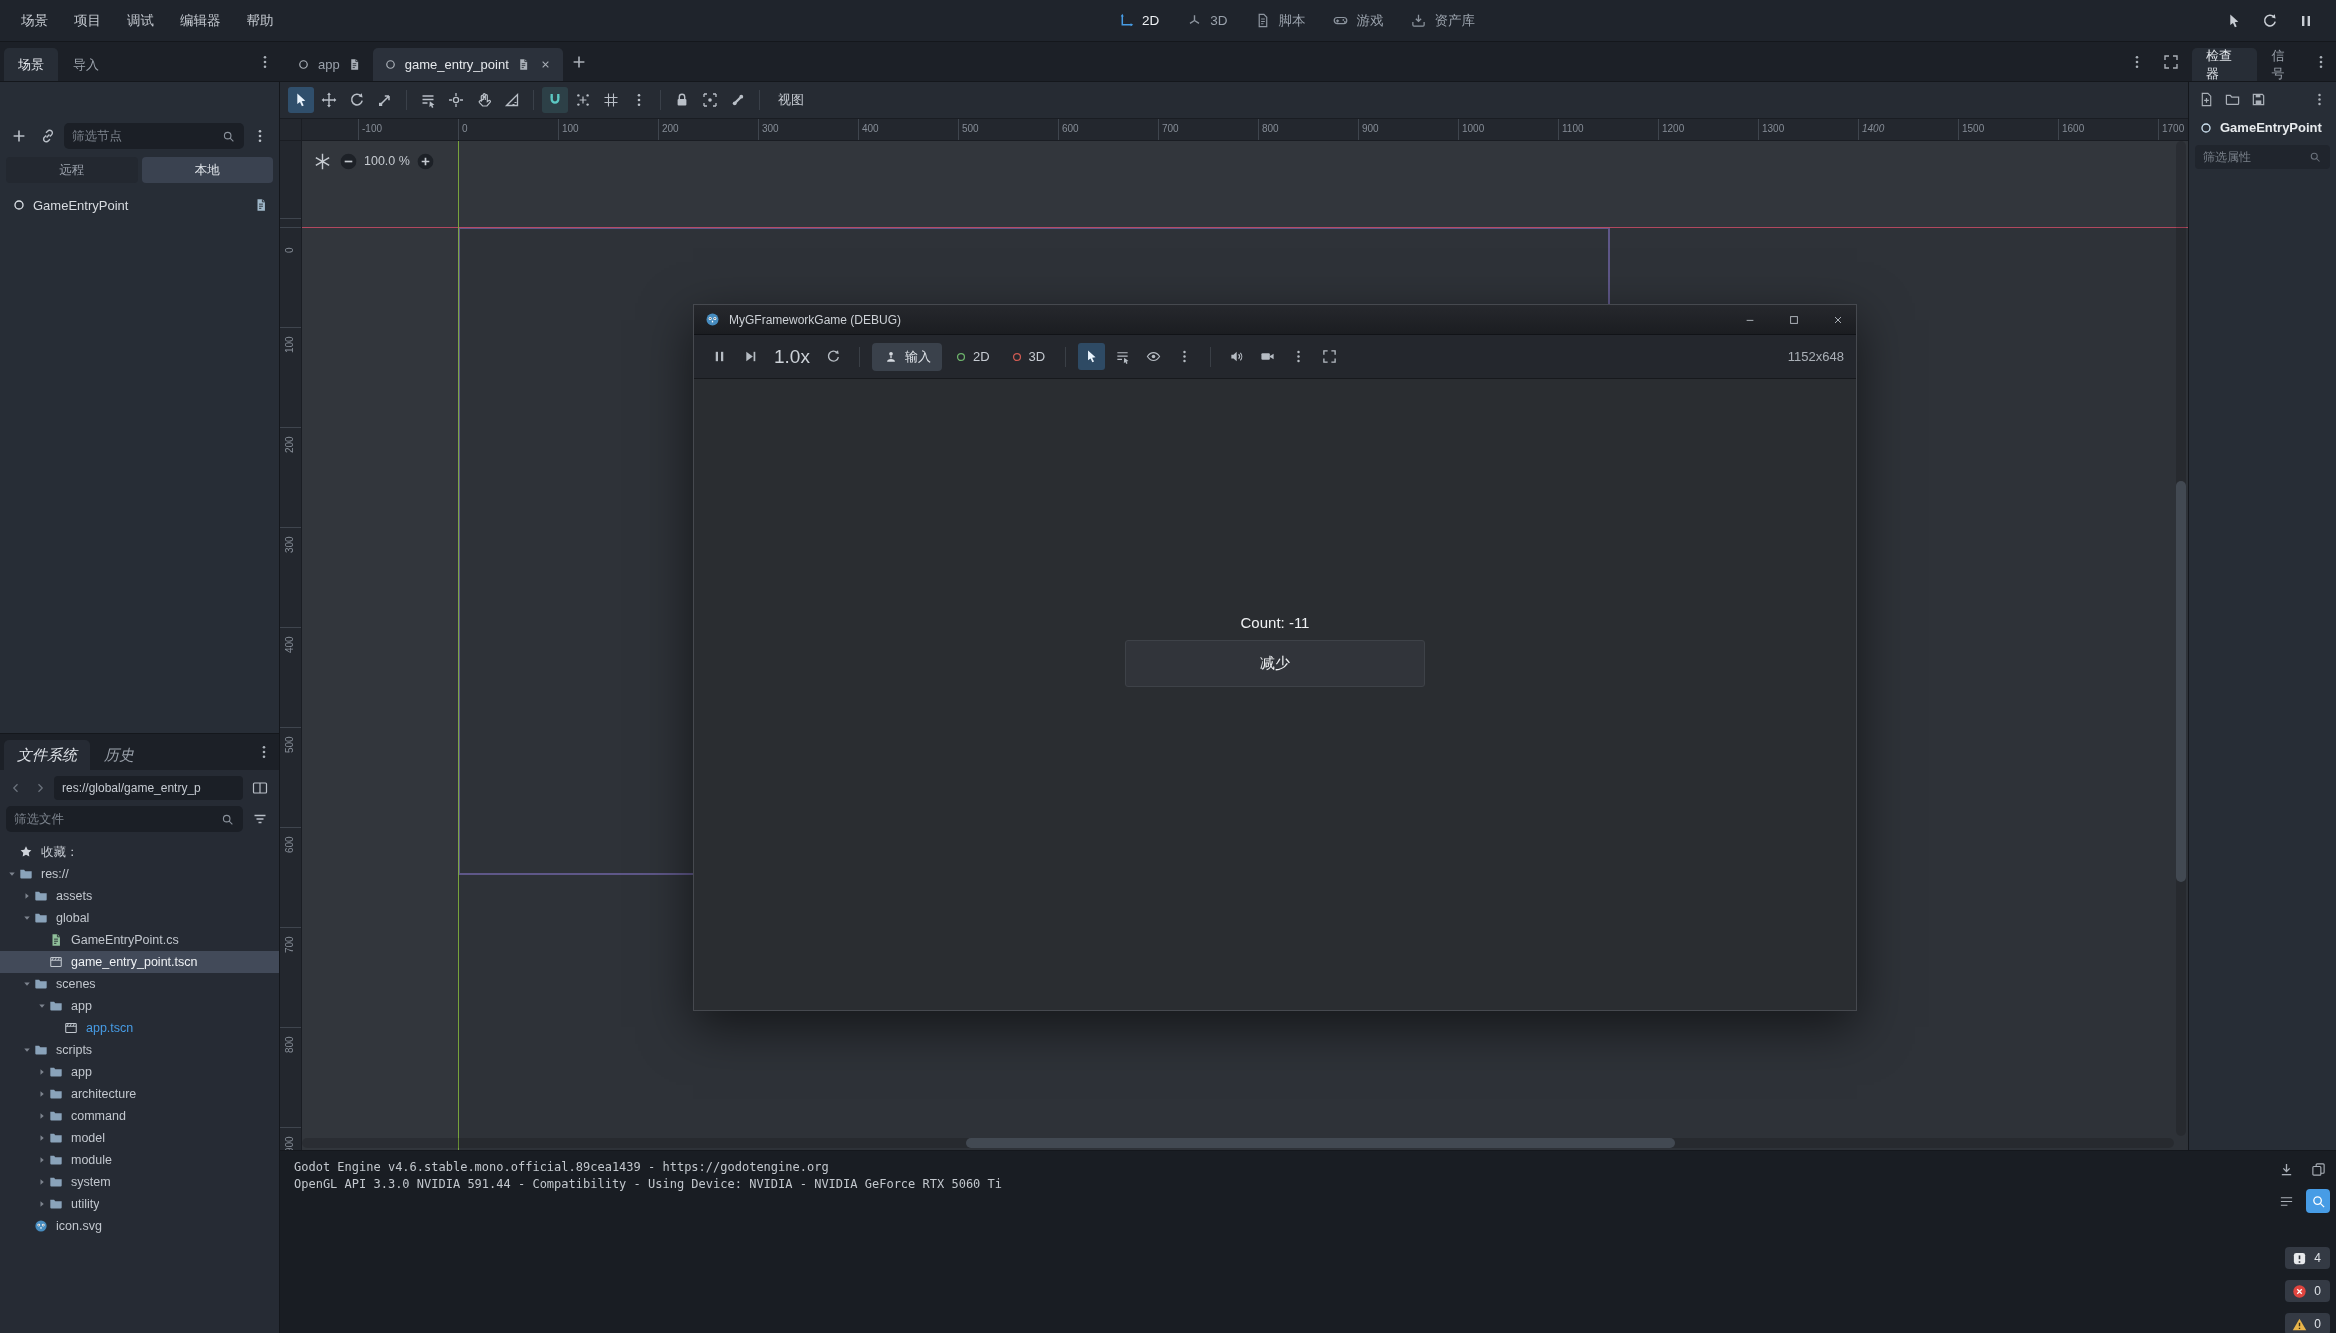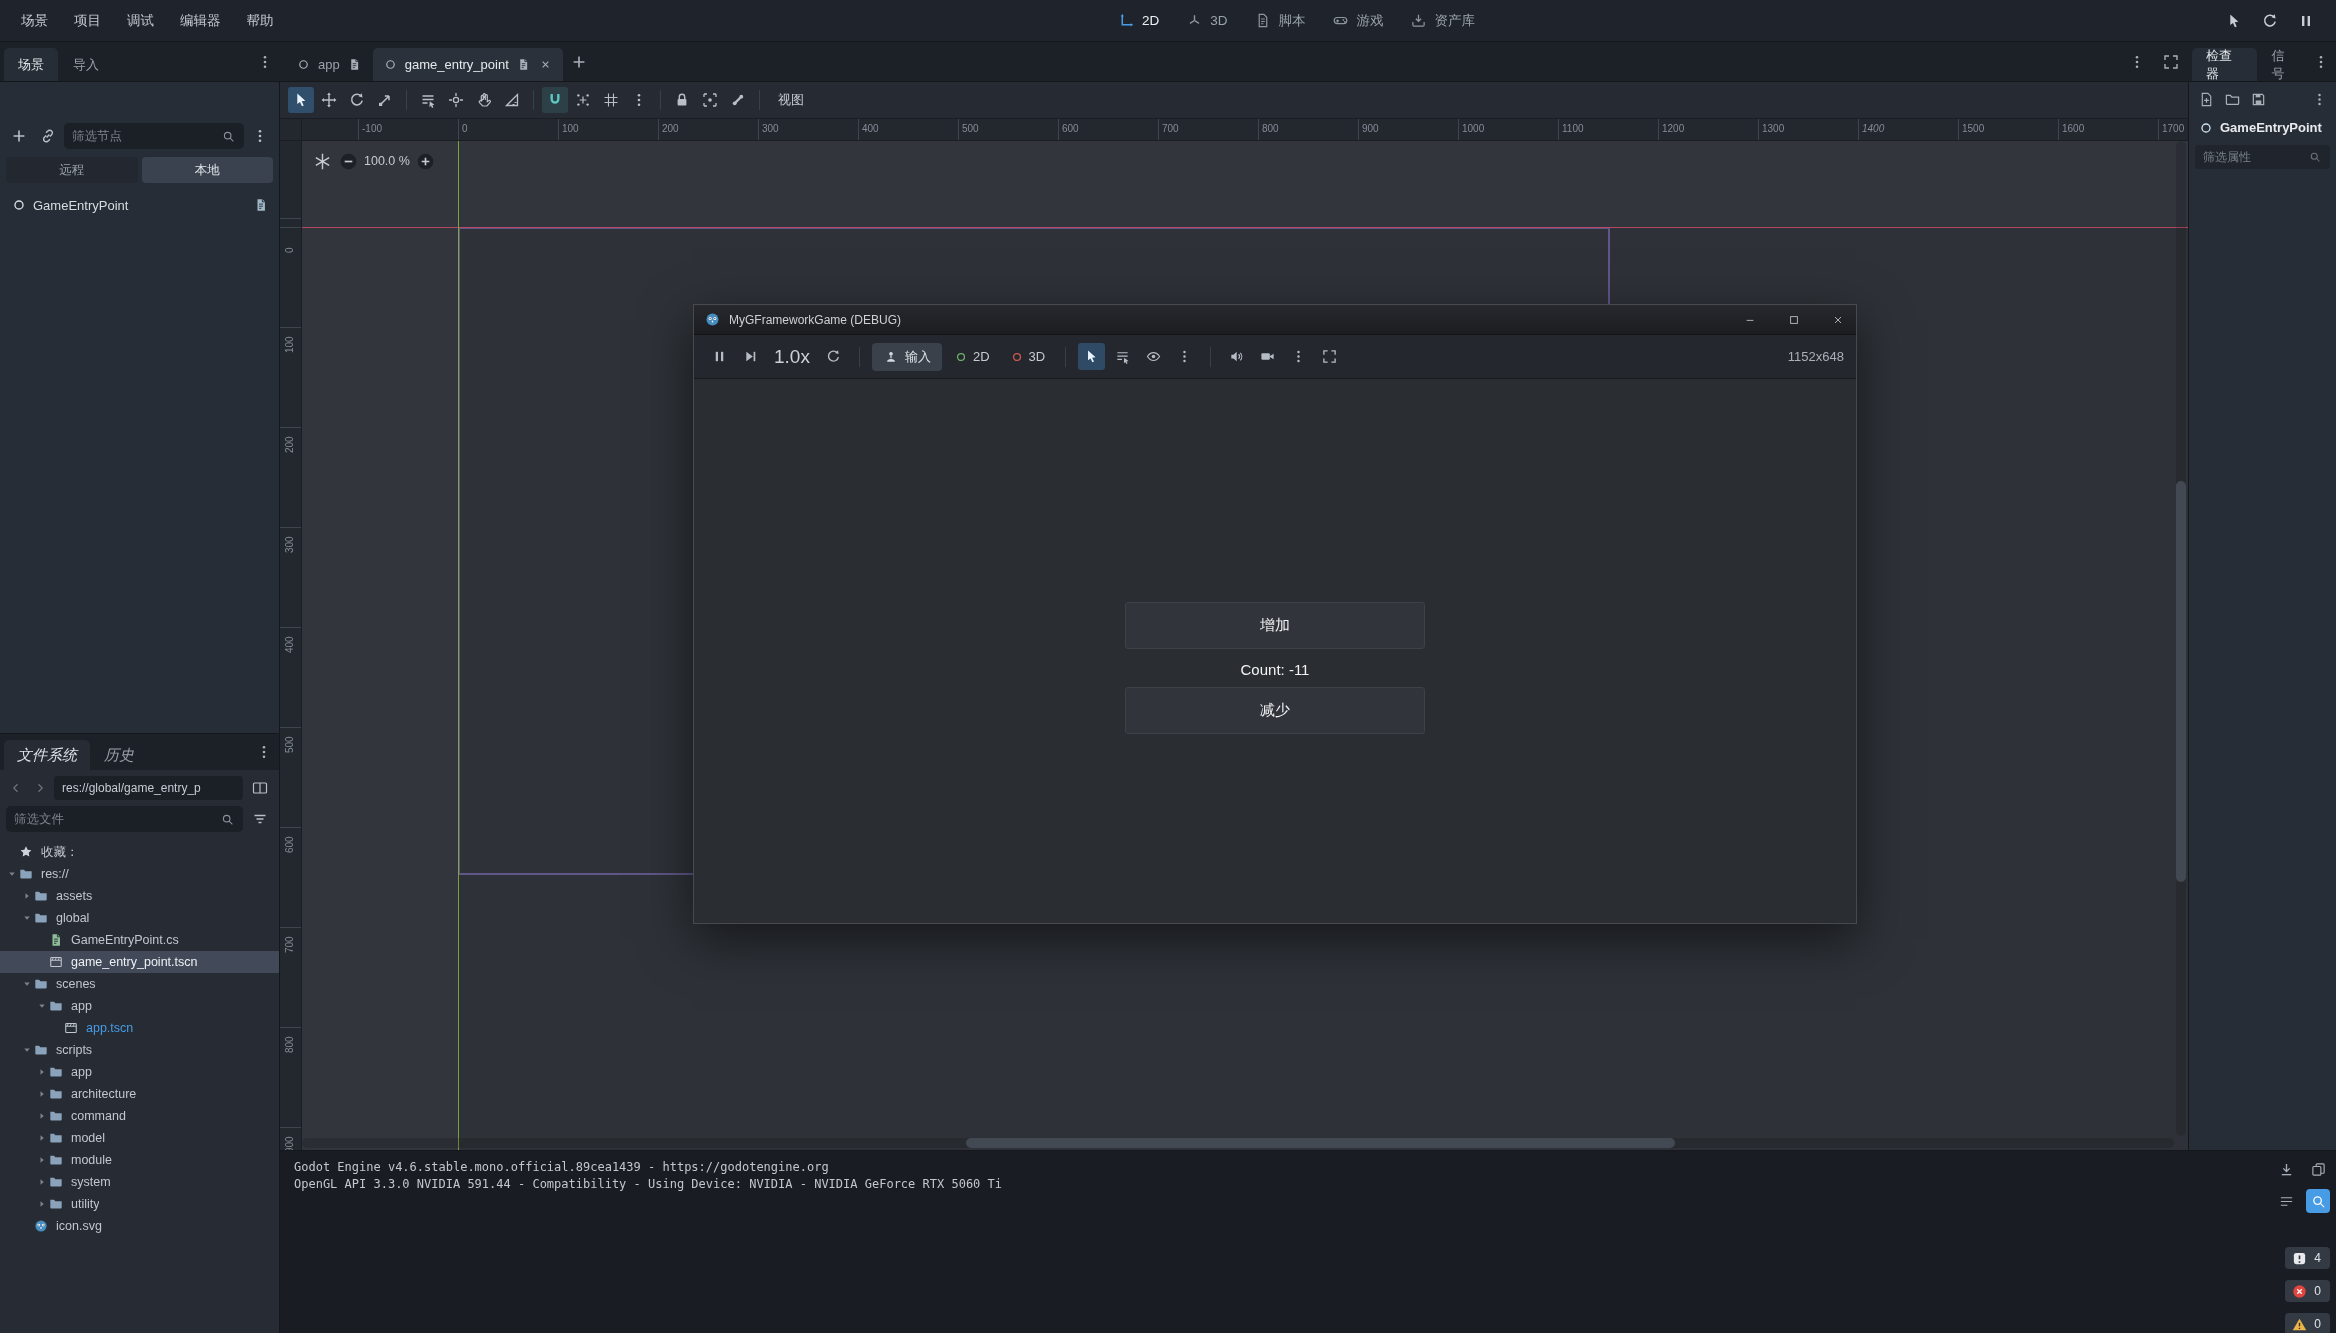--- a/index.html
+++ b/index.html
@@ -129,21 +129,21 @@
   .out-icons{display:flex;gap:8px;color:#aab0b8;}
   .obtn{width:24px;height:24px;border-radius:4px;}
   .obtn svg{width:15px;height:15px;}
   .obtn.active-blue{background:var(--accent,#479ce5);color:#fff;}
   .badges{display:flex;flex-direction:column;gap:11px;margin-top:26px;align-items:flex-end;}
   .badge{display:flex;align-items:center;gap:7px;background:#343a44;border-radius:4px;padding:3px 9px 3px 6px;font-size:12px;color:#dfe3e8;}
   .badge .icn{width:16px;height:16px;}
   .badge .icn svg{width:15px;height:15px;}
 
   
-  #game-window{position:absolute;left:693px;top:304px;width:1164px;height:620px;background:#2a2d31;border:1px solid #46494f;
+  #game-window{position:absolute;left:693px;top:304px;width:1164px;height:707px;background:#2a2d31;border:1px solid #46494f;
     box-shadow:0 16px 48px rgba(0,0,0,.55);display:flex;flex-direction:column;z-index:20;}
   .gw-titlebar{height:30px;background:linear-gradient(#26282d,#1b1d21);display:flex;align-items:center;padding-left:10px;gap:8px;border-bottom:1px solid #111317;flex:0 0 auto;}
   .gw-titlebar .icn{width:17px;height:17px;}
   .gw-titlebar .icn svg{width:15px;height:15px;}
   .gw-title{font-size:12px;color:#cdd1d6;flex:1;white-space:nowrap;overflow:hidden;}
   .gw-btn{width:36px;height:30px;display:inline-flex;align-items:center;justify-content:center;color:#b9bec5;}
   .gw-btn svg{width:12px;height:12px;}
   .gw-toolbar{height:44px;background:#24272d;display:flex;align-items:center;gap:4px;padding:0 12px;border-bottom:1px solid #17191d;color:#b6bcc3;flex:0 0 auto;}
   .gw-ibtn{width:27px;height:27px;display:inline-flex;align-items:center;justify-content:center;border-radius:3px;color:#b6bcc3;flex:0 0 auto;}
   .gw-ibtn svg{width:15px;height:15px;}
@@ -1064,20 +1064,19 @@
         </span>
       <span class="gw-ibtn">
           <svg viewBox="0 0 16 16">
             <path d="M2 6V2h4M10 2h4v4M14 10v4h-4M6 14H2v-4" fill="none" stroke="currentColor" stroke-width="1.4"></path>
           </svg>
         </span>
       <span class="gw-res">1152x648</span>
     </div>
     <div class="gw-content">
       <div class="gw-col">
-        <button class="gw-button">增加</button>
         <div class="gw-count">Count: -11</div>
         <button class="gw-button">减少</button>
       </div>
     </div>
   </div>
 
 </div>
 
 </body></html>

